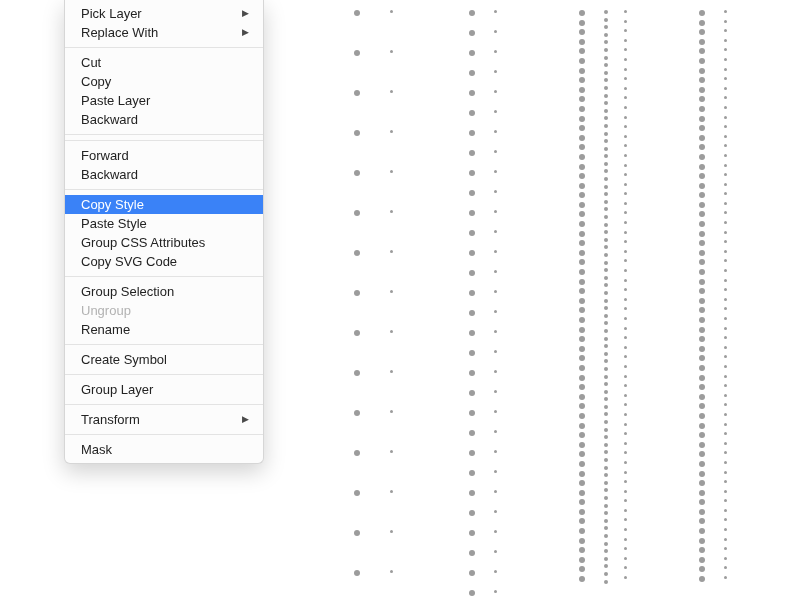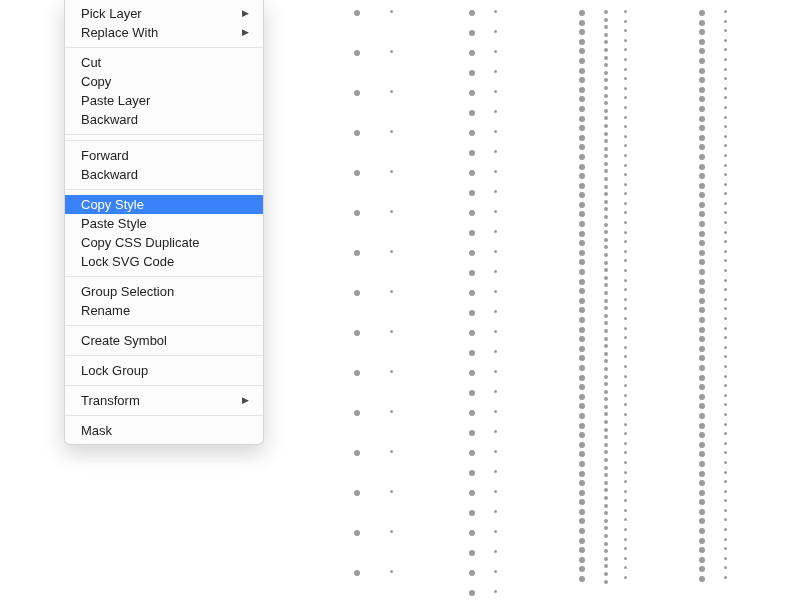--- a/index.html
+++ b/index.html
@@ -117,39 +117,42 @@
       <span class="label">Backward</span>
     </div>
     <div class="menu-sep"></div>
     <div class="menu-item selected">
       <span class="label">Copy Style</span>
     </div>
     <div class="menu-item">
       <span class="label">Paste Style</span>
     </div>
     <div class="menu-item">
-      <span class="label">Copy CSS Duplicate</span>
-    </div>
-    <div class="menu-item">
-      <span class="label">Lock SVG Code</span>
+      <span class="label">Group CSS Attributes</span>
+    </div>
+    <div class="menu-item">
+      <span class="label">Copy SVG Code</span>
     </div>
     <div class="menu-sep"></div>
     <div class="menu-item">
       <span class="label">Group Selection</span>
     </div>
+    <div class="menu-item disabled">
+      <span class="label">Ungroup</span>
+    </div>
     <div class="menu-item">
       <span class="label">Rename</span>
     </div>
     <div class="menu-sep"></div>
     <div class="menu-item">
       <span class="label">Create Symbol</span>
     </div>
     <div class="menu-sep"></div>
     <div class="menu-item">
-      <span class="label">Lock Group</span>
+      <span class="label">Group Layer</span>
     </div>
     <div class="menu-sep"></div>
     <div class="menu-item">
       <span class="label">Transform</span>
       <span class="submenu-arrow">▶</span>
     </div>
     <div class="menu-sep"></div>
     <div class="menu-item">
       <span class="label">Mask</span>
     </div>

